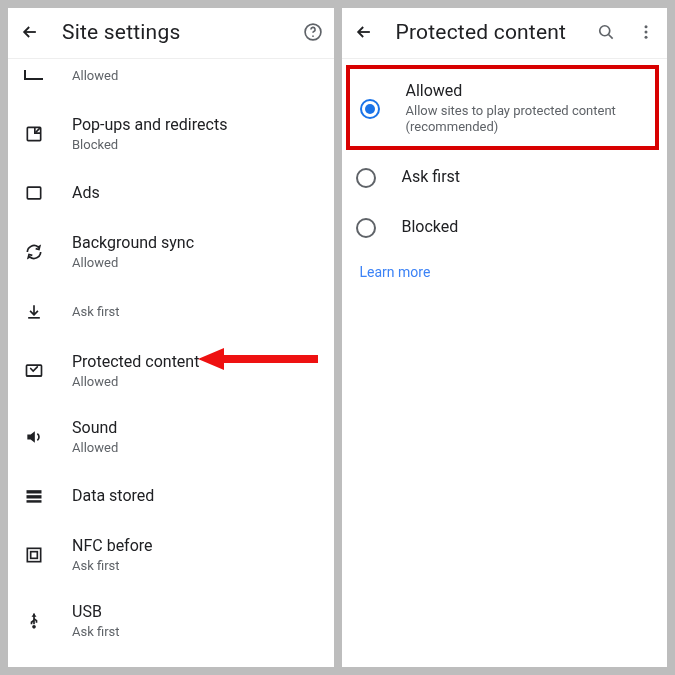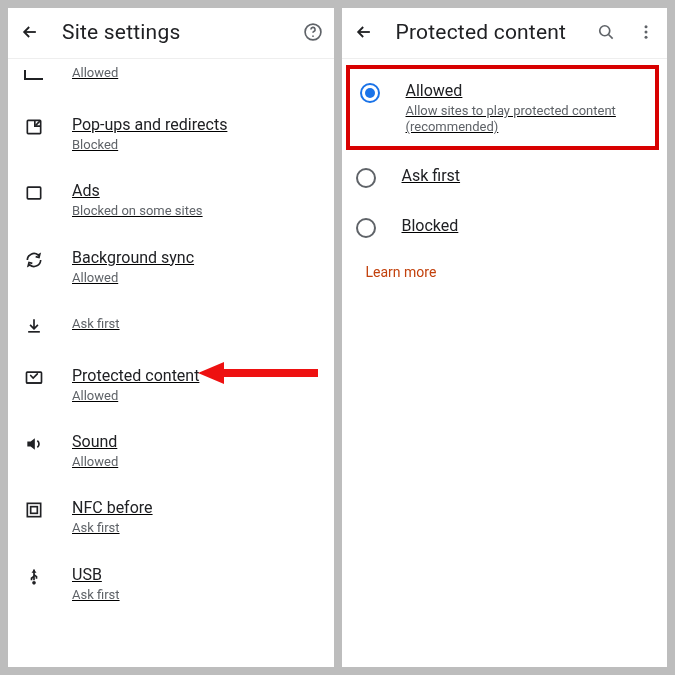--- a/index.html
+++ b/index.html
@@ -5,33 +5,33 @@
     * { margin: 0; padding: 0; box-sizing: border-box; font-family: Roboto, "Segoe UI", Arial, sans-serif; }
     body { background: #bdbdbd; display: flex; justify-content: center; align-items: center; width: 675px; height: 675px; }
     .wrap { display: flex; gap: 8px; padding: 8px; width: 100%; height: 100%; }
     .panel { background: #fff; flex: 1 1 0; display: flex; flex-direction: column; min-width: 0; overflow: hidden; }
     .appbar { display: flex; align-items: center; padding: 12px 10px 14px 12px; border-bottom: 1px solid #eee; }
     .appbar .back { flex: 0 0 auto; width: 20px; height: 20px; display: flex; align-items: center; justify-content: center; }
     .appbar .title { flex: 1 1 auto; font-size: 21px; font-weight: 400; color: #202124; margin-left: 22px; letter-spacing: .2px; }
     .appbar .actions { display: flex; gap: 18px; align-items: center; margin-left: auto; }
     .iconbtn { width: 22px; height: 22px; display: flex; align-items: center; justify-content: center; color: #5f6368; }
     .list { overflow: hidden; }
-    .row { display: flex; align-items: flex-start; padding: 14px 16px 14px 14px; position: relative; text-decoration: underline; }
+    .row { display: flex; align-items: center; padding: 14px 16px 14px 14px; position: relative; }
     .row .ic { width: 24px; height: 24px; flex: 0 0 24px; display: flex; align-items: center; justify-content: center; color: #202124; }
     .row .txt { margin-left: 26px; }
     .row .t1 { font-size: 16px; color: #202124; line-height: 1.25; }
     .row .t2 { font-size: 13px; color: #5f6368; margin-top: 2px; line-height: 1.25; }
     .row.first { padding-top: 4px; }
     
     .radio { width: 20px; height: 20px; border: 2px solid #5f6368; border-radius: 50%; flex: 0 0 20px; display: flex; align-items: center; justify-content: center; margin-top: 2px; }
     .radio.checked { border-color: #1a73e8; }
     .radio.checked::after { content: ""; width: 10px; height: 10px; background: #1a73e8; border-radius: 50%; }
     .highlight { border: 4px solid #d80000; margin: 6px 8px 2px 4px; }
     .highlight.row { padding: 12px 12px 10px 10px; }
-    .learn { color: #c2410c; font-size: 14px; padding: 12px 16px 0 24px; }
+    .learn { color: #3b82f6; font-size: 14px; padding: 12px 16px 0 18px; }
     
     .arrow { position: absolute; left: 190px; top: 8px; pointer-events: none; }
     svg { display: block; }
   </style>
 </head>
 <body>
 
 <div class="wrap">
 
   <div class="panel">
@@ -82,21 +82,20 @@
       </div>
 
       <div class="row">
         <span class="ic">
           <svg width="20" height="20" viewBox="0 0 24 24" fill="none" stroke="#202124" stroke-width="2">
               <rect x="4" y="5" width="16" height="14" rx="1"></rect>
             </svg>
         </span>
         <div class="txt">
           <div class="t1">Ads</div>
-          <div class="t2">Blocked on some sites</div>
         </div>
       </div>
 
       <div class="row">
         <span class="ic">
           <svg width="20" height="20" viewBox="0 0 24 24" fill="none" stroke="#202124" stroke-width="2">
               <path d="M4 12a8 8 0 0 1 13-6l2-1-1 4-4-1"></path>
               <path d="M20 12a8 8 0 0 1-13 6l-2 1 1-4 4 1"></path>
             </svg>
         </span>
@@ -143,20 +142,32 @@
               <path d="M4 9v6h4l5 4V5L8 9z"></path>
               <path d="M16 8a5 5 0 0 1 0 8" fill="none" stroke="#202124" stroke-width="2"></path>
             </svg>
         </span>
         <div class="txt">
           <div class="t1">Sound</div>
           <div class="t2">Allowed</div>
         </div>
       </div>
 
+      <div class="row">
+        <span class="ic">
+          <svg width="20" height="20" viewBox="0 0 24 24" fill="#202124">
+              <rect x="3" y="5" width="18" height="4"></rect>
+              <rect x="3" y="11" width="18" height="4"></rect>
+              <rect x="3" y="17" width="18" height="3"></rect>
+            </svg>
+        </span>
+        <div class="txt">
+          <div class="t1">Data stored</div>
+        </div>
+      </div>
 
       <div class="row">
         <span class="ic">
           <svg width="20" height="20" viewBox="0 0 24 24" fill="none" stroke="#202124" stroke-width="2">
               <rect x="4" y="4" width="16" height="16"></rect>
               <rect x="8" y="8" width="8" height="8"></rect>
             </svg>
         </span>
         <div class="txt">
           <div class="t1">NFC before</div>

